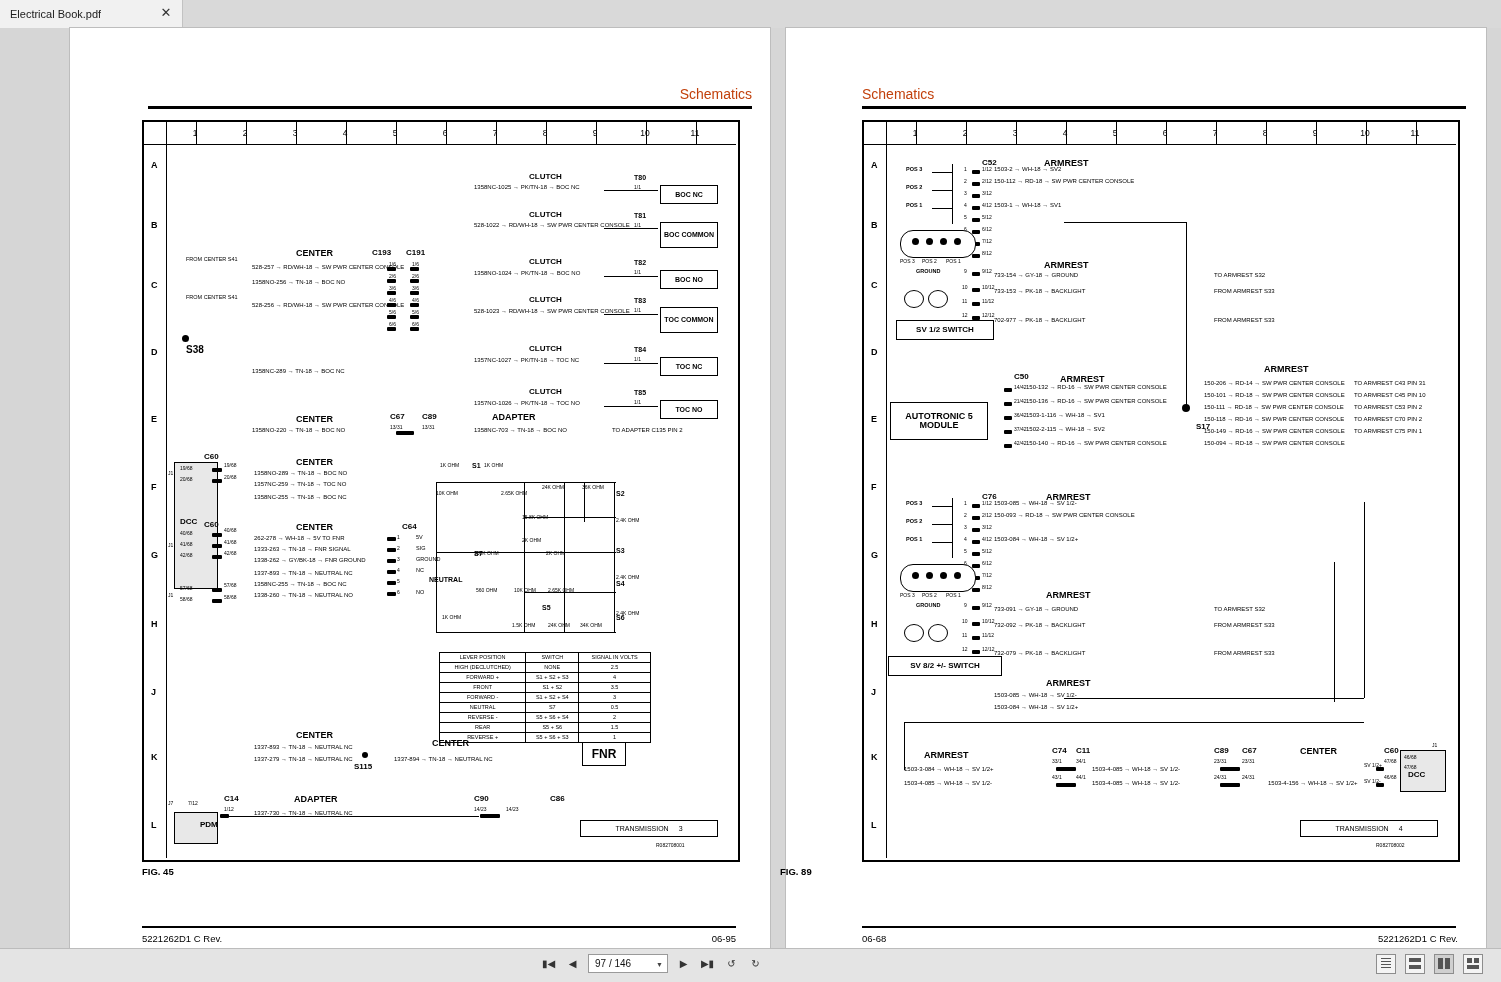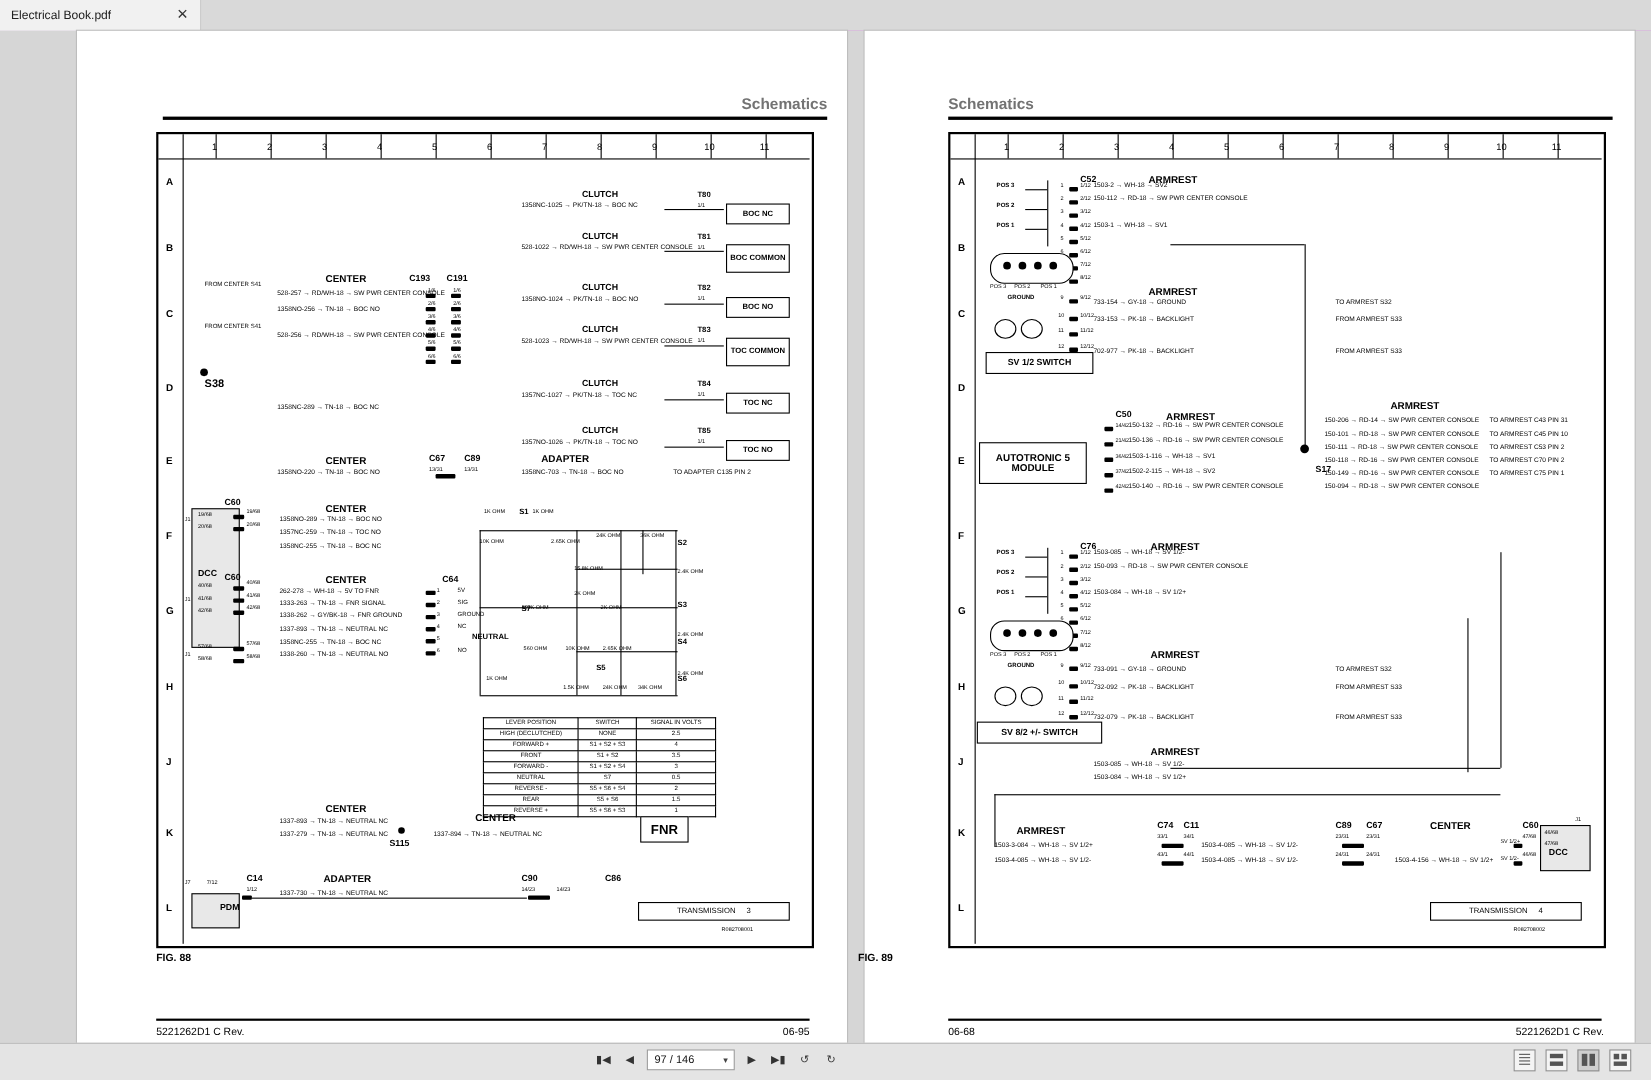--- a/index.html
+++ b/index.html
@@ -28,21 +28,21 @@
   }
   .page{
     position:absolute;top:0;background:#fff;box-shadow:0 0 0 1px #bdbdbd;
   }
   #page-left{left:70px;width:700px;height:920px;}
   #page-right{left:786px;width:700px;height:920px;}
 
   .pg-inner{position:absolute;left:0;top:0;width:100%;height:100%;}
 
   .hdr{
-    position:absolute;font-size:14px;font-weight:bold;color:#737373;
+    position:absolute;font-size:14px;font-weight:normal;color:#c2410c;
   }
   .hdr-rule{position:absolute;height:3px;background:#000;}
   .ftr{position:absolute;font-size:9.5px;color:#000;}
   .ftr-rule{position:absolute;height:2px;background:#000;}
   .figlabel{position:absolute;font-size:9.5px;font-weight:bold;color:#000;}
 
   
   .sch-frame{position:absolute;border:2px solid #000;background:#fff;}
   .colnum{position:absolute;font-size:8.5px;text-align:center;color:#000;}
   .rowlab{position:absolute;font-size:9px;font-weight:bold;color:#000;}
@@ -415,21 +415,21 @@
         <div class="conn" style="left:336px;top:692px;width:20px;height:4px;"></div>
         <div class="line-h" style="left:85px;top:694px;width:250px;"></div>
 
         <div class="transbox" style="left:436px;top:698px;width:136px;height:15px;">
           <span>TRANSMISSION</span>
           <span>3</span>
         </div>
         <div class="txt t5" style="left:512px;top:720px;">R082708001</div>
       </div>
 
-      <div class="figlabel" style="left:72px;top:838px;">FIG. 88</div>
+      <div class="figlabel" style="left:72px;top:838px;">FIG. 45</div>
       <div class="ftr-rule" style="left:72px;top:898px;width:594px;"></div>
       <div class="ftr" style="left:72px;top:905px;">5221262D1 C Rev.</div>
       <div class="ftr" style="right:34px;top:905px;">06-95</div>
     </div>
   </div>
 
   <div class="page" id="page-right">
     <div class="pg-inner">
       <div class="hdr" style="left:76px;top:58px;">Schematics</div>
       <div class="hdr-rule" style="left:76px;top:78px;width:604px;"></div>

